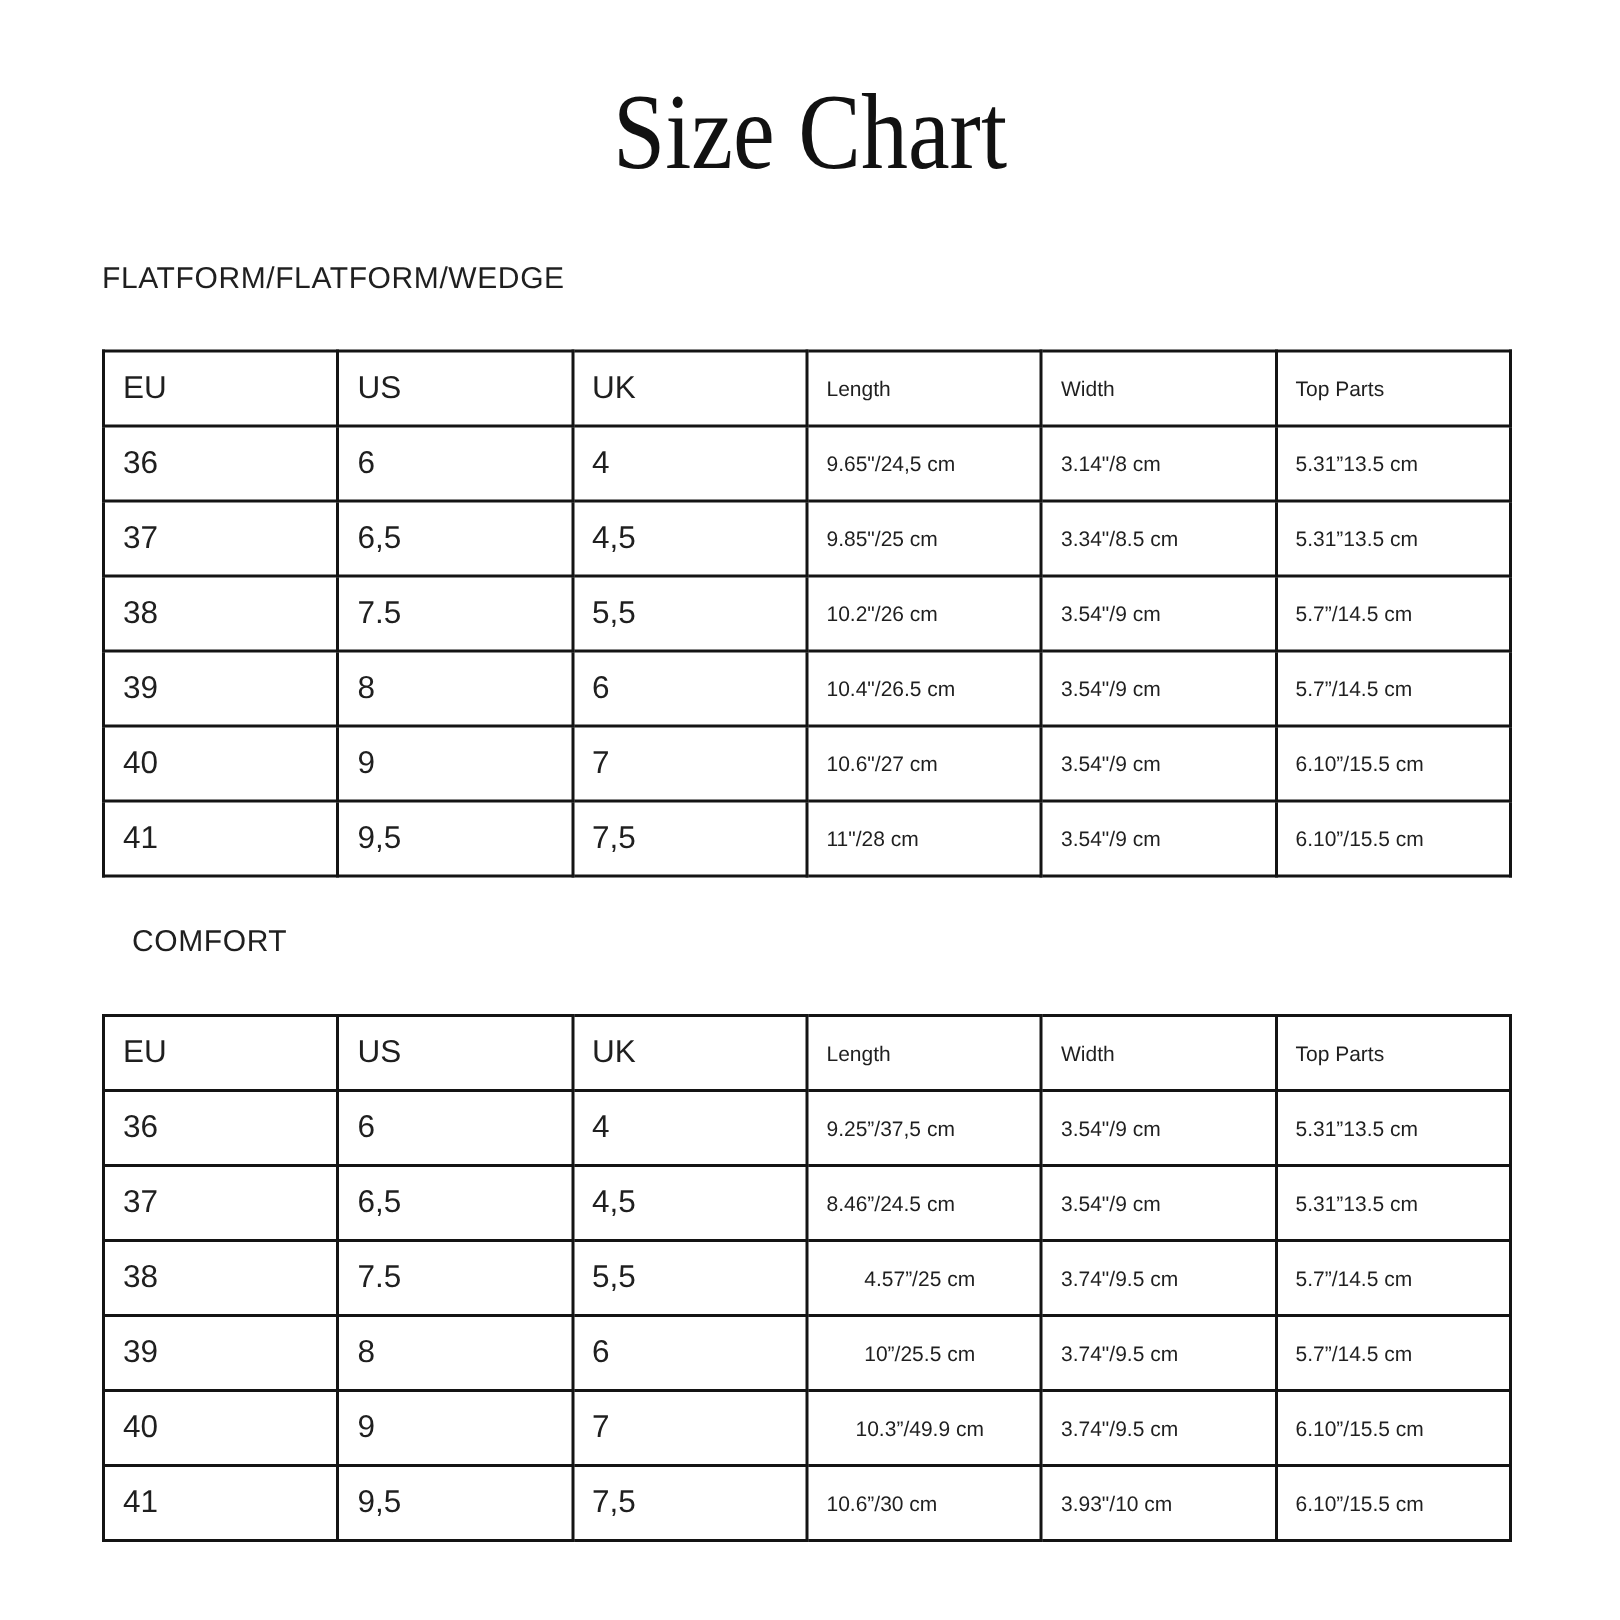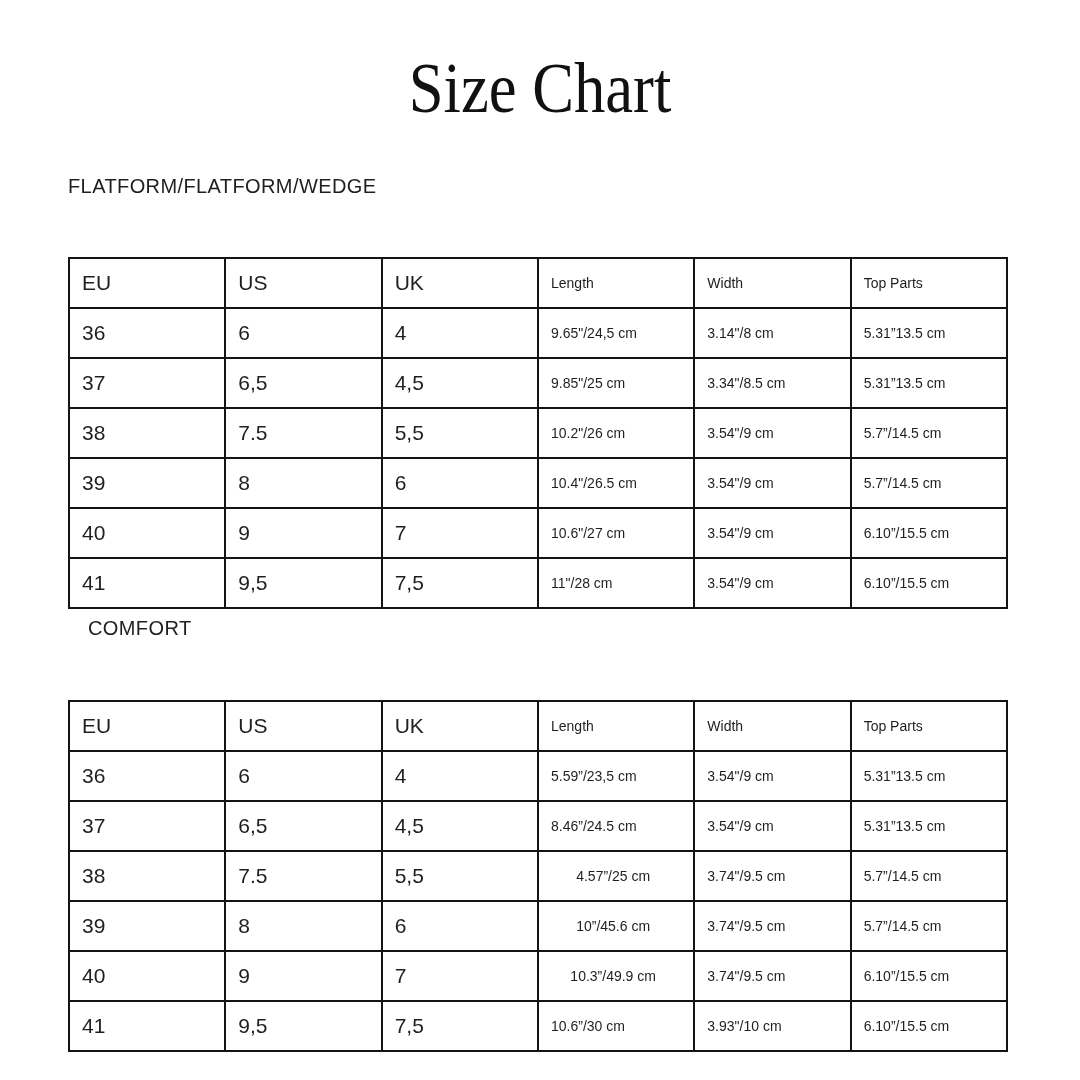--- a/index.html
+++ b/index.html
@@ -48,21 +48,20 @@
     position: absolute;
     left: 68px;
     width: 940px;
   }
   .table-wrap.first  { top: 233px; }
   .table-wrap.second { top: 676px; }
   table {
     width: 100%;
     border-collapse: collapse;
     table-layout: fixed;
-    margin-top: 24px;
   }
   th, td {
     border: 2px solid #141414;
     height: 50px;
     vertical-align: middle;
     text-align: left;
     padding: 0 6px 0 12px;
     font-weight: 400;
     white-space: nowrap;
     overflow: hidden;
@@ -163,21 +162,21 @@
             <th>Length</th>
             <th>Width</th>
             <th>Top Parts</th>
           </tr>
         </thead>
         <tbody>
           <tr>
             <td>36</td>
             <td>6</td>
             <td>4</td>
-            <td>5.59”/23,5 cm</td>
+            <td>9.25”/37,5 cm</td>
             <td>3.54"/9 cm</td>
             <td>5.31”13.5 cm</td>
           </tr>
           <tr>
             <td>37</td>
             <td>6,5</td>
             <td>4,5</td>
             <td>8.46”/24.5 cm</td>
             <td>3.54"/9 cm</td>
             <td>5.31”13.5 cm</td>
@@ -187,21 +186,21 @@
             <td>7.5</td>
             <td>5,5</td>
             <td>4.57”/25 cm</td>
             <td>3.74"/9.5 cm</td>
             <td>5.7”/14.5 cm</td>
           </tr>
           <tr>
             <td>39</td>
             <td>8</td>
             <td>6</td>
-            <td>10”/45.6 cm</td>
+            <td>10”/25.5 cm</td>
             <td>3.74"/9.5 cm</td>
             <td>5.7”/14.5 cm</td>
           </tr>
           <tr>
             <td>40</td>
             <td>9</td>
             <td>7</td>
             <td>10.3”/49.9 cm</td>
             <td>3.74"/9.5 cm</td>
             <td>6.10”/15.5 cm</td>

